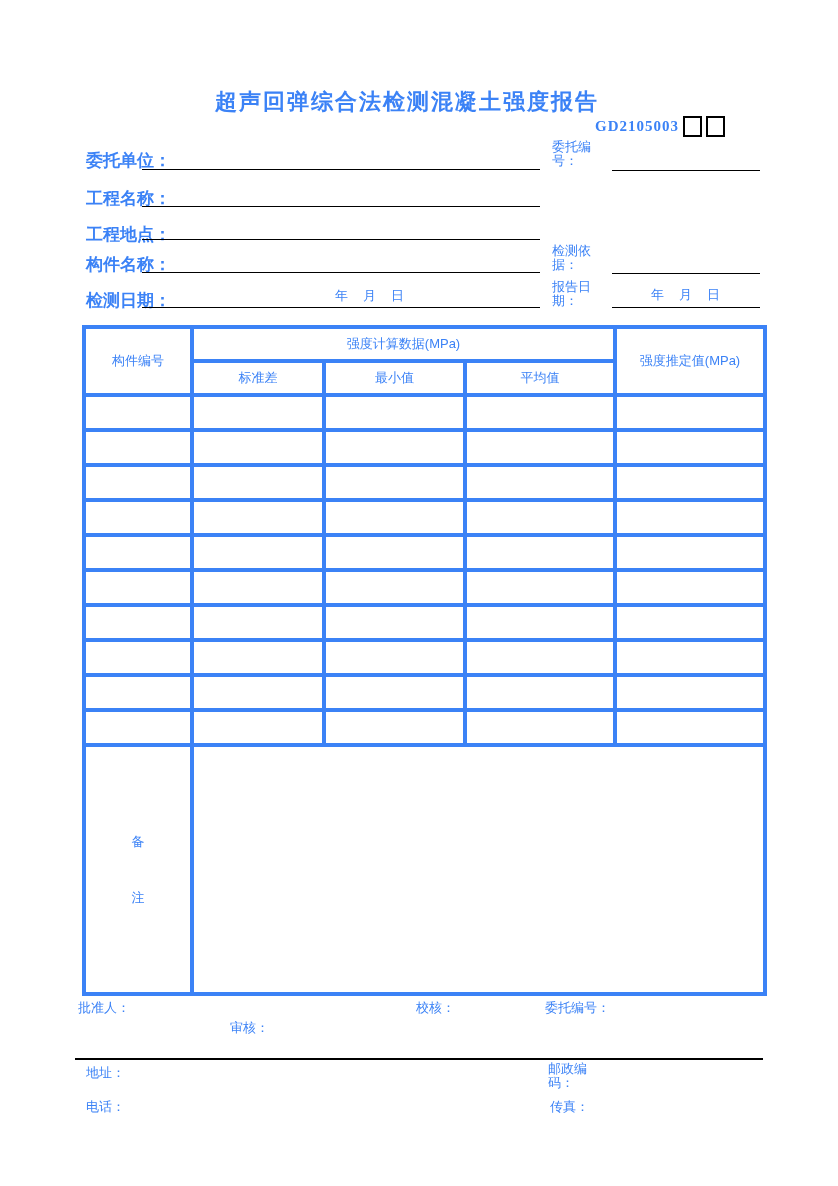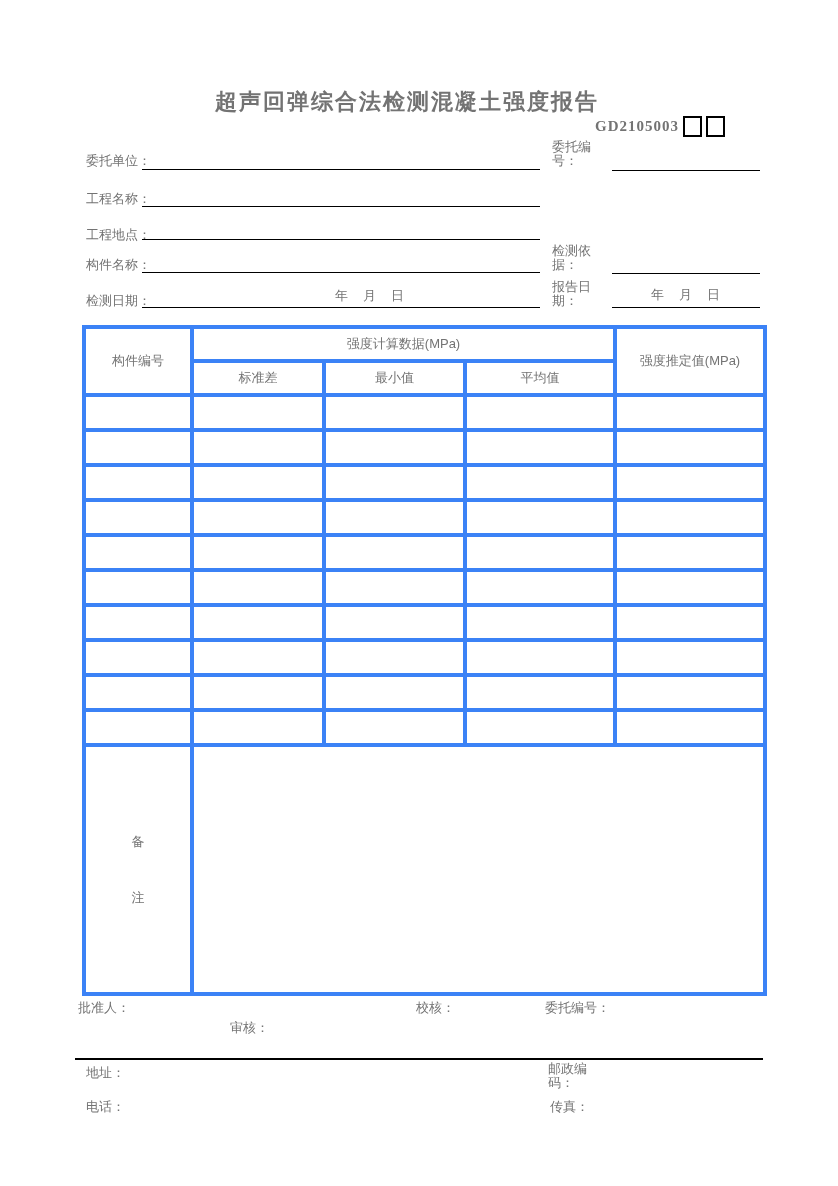--- a/index.html
+++ b/index.html
@@ -1,28 +1,28 @@
 <!DOCTYPE html>
 <html><head>
 <meta charset="utf-8">
 <style>
   html,body{margin:0;padding:0;background:#fff;}
   .page{
     position:relative;width:838px;height:1186px;background:#ffffff;
-    font-family:"Liberation Sans","DejaVu Sans",sans-serif;color:#737373;overflow:hidden;
+    font-family:"Liberation Sans","DejaVu Sans",sans-serif;color:#3b82f6;overflow:hidden;
   }
   .abs{position:absolute;}
   .title{
     left:0;top:90px;width:838px;box-sizing:border-box;padding-right:24px;
     text-align:center;font-size:22px;font-weight:bold;letter-spacing:2px;line-height:24px;
   }
   .code-row{left:595px;top:116px;display:flex;align-items:center;}
   .code{font-family:"Liberation Serif","DejaVu Serif",serif;font-weight:bold;font-size:15px;letter-spacing:1px;}
   .codebox{display:inline-block;width:15px;height:17px;border:2px solid #000;background:#fff;margin-left:4px;}
-  .lbl{font-size:13px;line-height:15px;white-space:nowrap;}
+  .lbl{font-size:17px;line-height:15px;white-space:nowrap;font-weight:bold;}
   .rlbl{font-size:13px;line-height:14px;width:58px;text-align:left;}
   .uline{border-bottom:1.5px solid #000;height:0;}
   .hint{font-size:13px;text-align:center;white-space:pre;letter-spacing:1px;}
   table.main{
     left:82px;top:325px;position:absolute;width:681px;
     border-collapse:collapse;table-layout:fixed;border:2px solid #000;
   }
   table.main td{
     border:4px solid #3b82f6;padding:0;margin:0;
     font-size:13px;text-align:center;vertical-align:middle;overflow:hidden;

